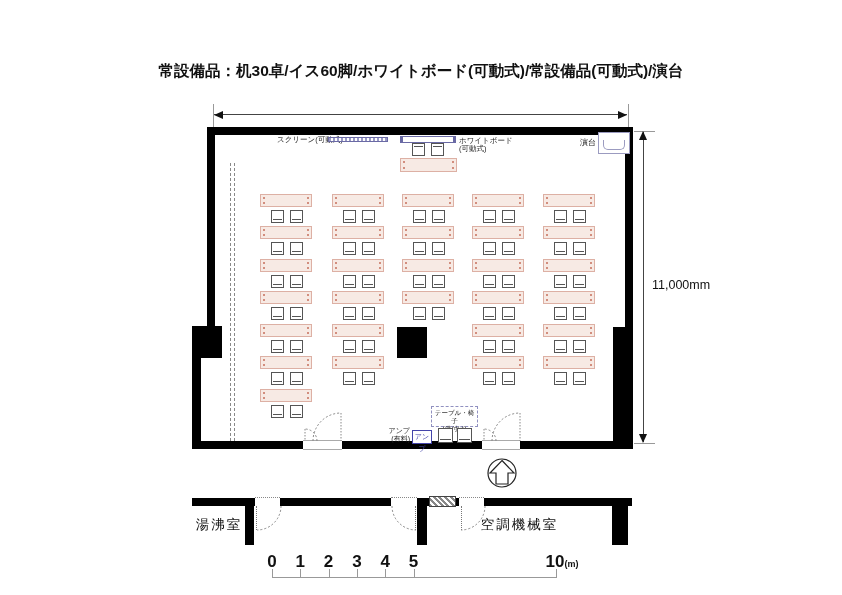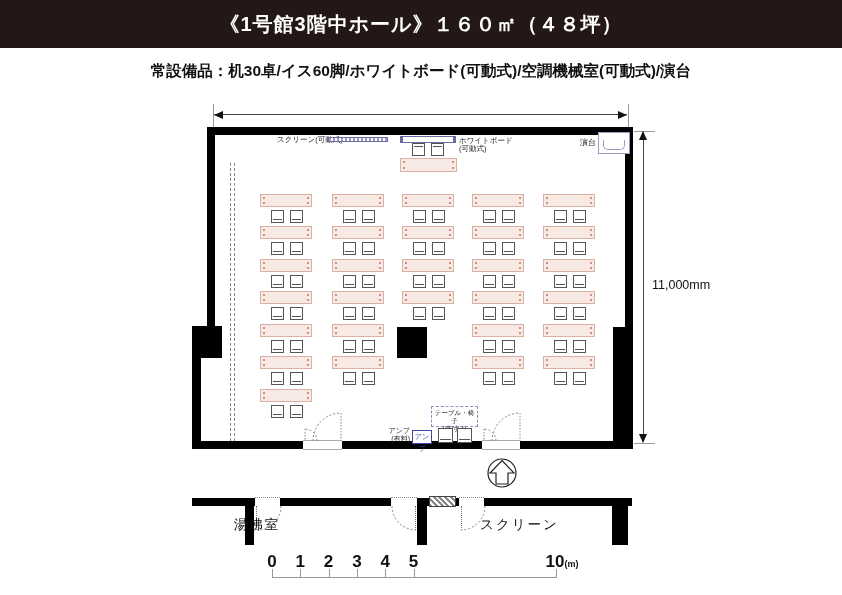--- a/index.html
+++ b/index.html
@@ -68,24 +68,21 @@
   .scale-unit{font-size:9px;font-weight:bold;}
   .scale-tick{position:absolute;top:17px;width:1px;height:9px;background:#999;}
   .scale-base{position:absolute;left:272px;top:25px;width:285px;height:1px;background:#999;}
   svg{position:absolute;overflow:visible;}
 </style>
 </head>
 <body>
 
 <div class="canvas">
 
-  <div class="header-bar">
-    <div class="header-title">《1号館3階中ホール》１６０㎡（４８坪）</div>
-  </div>
-  <div class="equipment-note">常設備品：机30卓/イス60脚/ホワイトボード(可動式)/空調機械室(可動式)/演台</div>
+  <div class="equipment-note">常設備品：机30卓/イス60脚/ホワイトボード(可動式)/常設備品(可動式)/演台</div>
 
   <div class="ext-line" style="left:213px;top:104px;width:1px;height:23px;"></div>
   <div class="ext-line" style="left:628px;top:104px;width:1px;height:23px;"></div>
   <div class="dim-line" style="left:214px;top:114px;width:413px;height:1px;"></div>
   <div class="arr left" style="left:214px;top:111px;"></div>
   <div class="arr right" style="left:618px;top:111px;"></div>
 
   <div class="ext-line" style="left:634px;top:131px;width:21px;height:1px;"></div>
   <div class="ext-line" style="left:634px;top:443px;width:21px;height:1px;"></div>
   <div class="dim-line" style="left:643px;top:132px;width:1px;height:310px;"></div>
@@ -256,22 +253,22 @@
   </svg>
   <div class="leaf-line" style="left:415px;top:506px;height:24px;"></div>
   <svg style="left:390px;top:505px;" width="27" height="26" viewBox="0 0 27 26">
     <path d="M2,1 A24,24 0 0 0 26,25" fill="none" stroke="#888" stroke-width="1" stroke-dasharray="2,2"></path>
   </svg>
   <div class="leaf-line" style="left:461px;top:506px;height:24px;"></div>
   <svg style="left:460px;top:505px;" width="26" height="26" viewBox="0 0 26 26">
     <path d="M25,1 A24,24 0 0 1 1,25" fill="none" stroke="#888" stroke-width="1" stroke-dasharray="2,2"></path>
   </svg>
 
-  <div class="room-label" style="left:191px;width:56px;margin-left:38px;">湯沸室</div>
-  <div class="room-label" style="left:427px;width:185px;">スクリーン</div>
+  <div class="room-label" style="left:191px;width:56px;">湯沸室</div>
+  <div class="room-label" style="left:427px;width:185px;">空調機械室</div>
 
   <div id="scale-bar">
     <div class="scale-base"></div>
   <div class="scale-num" style="left: 262px;">0</div>
       <div class="scale-tick" style="left: 272px;"></div>
       <div class="scale-num" style="left: 290.3px;">1</div>
       <div class="scale-tick" style="left: 300px;"></div>
       <div class="scale-num" style="left: 318.6px;">2</div>
       <div class="scale-tick" style="left: 329px;"></div>
       <div class="scale-num" style="left: 346.9px;">3</div>

